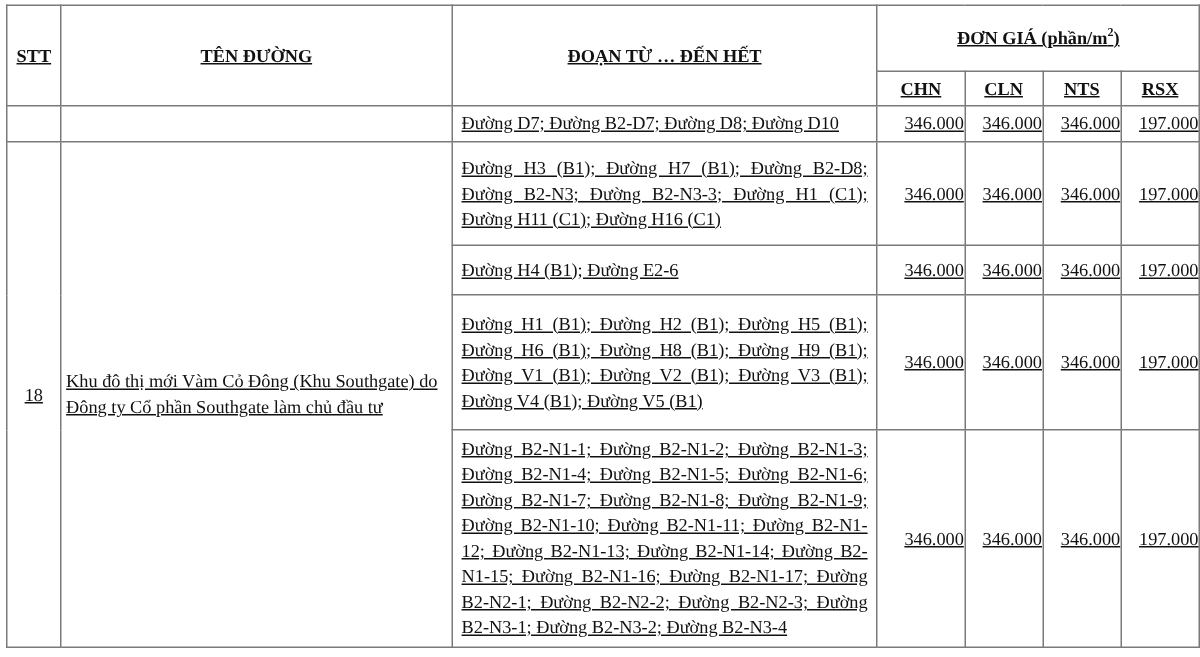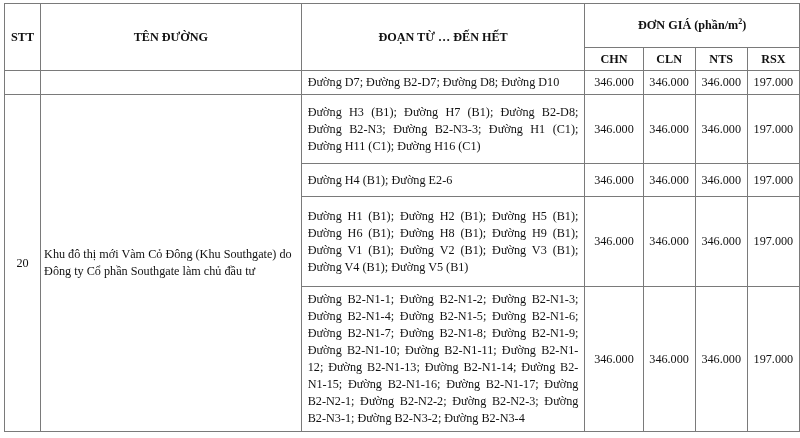--- a/index.html
+++ b/index.html
@@ -15,20 +15,21 @@
       font-family: "Liberation Serif", "DejaVu Serif", serif;
       color: #111111;
     }
     table.price-table {
       position: absolute;
       left: 4px;
       top: 3px;
       border-collapse: collapse;
       table-layout: fixed;
       width: 796px;
+      text-decoration: underline;
     }
     .price-table td, .price-table th {
       border: 1px solid #7a7a7a;
       padding: 0;
       font-size: 12.2px;
       line-height: 17px;
       vertical-align: middle;
     }
     .price-table th {
       font-weight: bold;
@@ -42,21 +43,21 @@
     .col-chn { width: 58px; }
     .col-cln { width: 52px; }
     .col-nts { width: 52px; }
     .col-rsx { width: 52px; }
     td.seg {
       padding: 2px 6px 2px 6px;
       text-align: justify;
       margin-top: 48px;
     }
     td.num {
-      text-align: center;
+      text-align: right;
       white-space: nowrap;
     }
     td.stt {
       text-align: center;
     }
     td.name {
       padding: 0 3px;
     }
     sup { font-size: 8px; line-height: 0; }
   </style>
@@ -91,21 +92,21 @@
     <tr style="height:24px">
       <td></td>
       <td></td>
       <td class="seg">Đường D7; Đường B2-D7; Đường D8; Đường D10</td>
       <td class="num">346.000</td>
       <td class="num">346.000</td>
       <td class="num">346.000</td>
       <td class="num">197.000</td>
     </tr>
     <tr style="height:69px">
-      <td rowspan="4" class="stt">20</td>
+      <td rowspan="4" class="stt">18</td>
       <td rowspan="4" class="name">Khu đô thị mới Vàm Cỏ Đông (Khu Southgate) do Đông ty Cổ phần Southgate làm chủ đầu tư</td>
       <td class="seg">Đường H3 (B1); Đường H7 (B1); Đường B2-D8; Đường B2-N3; Đường B2-N3-3; Đường H1 (C1); Đường H11 (C1); Đường H16 (C1)</td>
       <td class="num">346.000</td>
       <td class="num">346.000</td>
       <td class="num">346.000</td>
       <td class="num">197.000</td>
     </tr>
     <tr style="height:33px">
       <td class="seg">Đường H4 (B1); Đường E2-6</td>
       <td class="num">346.000</td>

